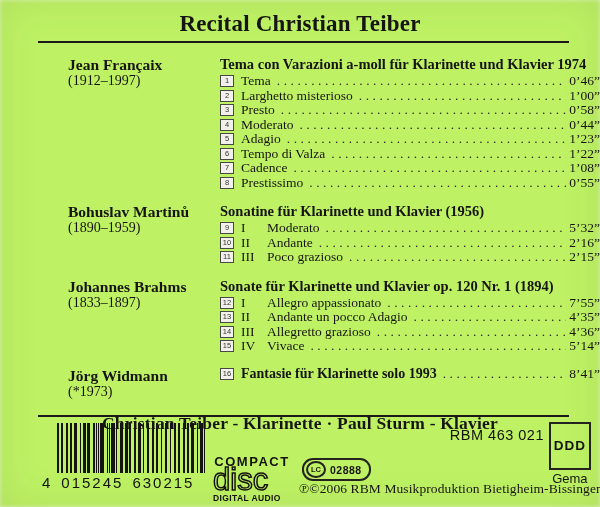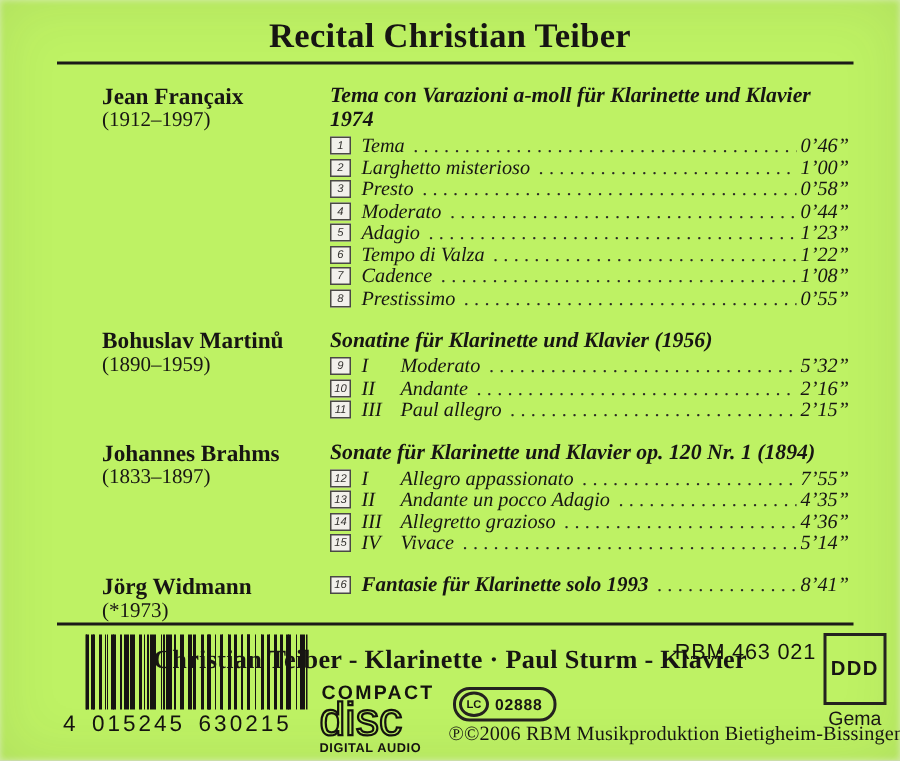--- a/index.html
+++ b/index.html
@@ -19,21 +19,21 @@
     font-weight:bold;
     letter-spacing:.2px;
     line-height:26px;
   }
   .rule{height:2px;background:#1c1a18;margin:4px 31px 0 38px;}
   .sections{margin-top:13px;}
   .section{display:flex;padding-left:44px;margin-bottom:13px;}
   .col-left{width:152px;flex:0 0 152px;margin-left:24px;}
   .composer{font-weight:bold;font-size:15.5px;line-height:17px;}
   .dates{font-size:14px;line-height:16px;}
-  .col-right{flex:1;padding-right:34px;min-width:0;font-style:italic;}
+  .col-right{flex:1;min-width:0;}
   .work-title{font-weight:bold;font-size:14.5px;line-height:16px;margin-bottom:2px;}
   .track{display:flex;align-items:baseline;font-size:13.5px;line-height:14.5px;}
   .tnum{
     flex:0 0 auto;align-self:center;
     min-width:10px;height:10px;
     border:1px solid #4a4845;
     font-family:"Liberation Sans", sans-serif;
     font-size:7.5px;line-height:10px;text-align:center;
     color:#33312e;background:#f2f0eb;
     padding:0 1px;margin-right:7px;
@@ -207,21 +207,21 @@
     <span class="tnum">10</span>
     <span class="movement">II</span>
     <span class="tname">Andante</span>
     <span class="leader"></span>
     <span class="ttime">2’16”</span>
   </div>
 
   <div class="track">
     <span class="tnum">11</span>
     <span class="movement">III</span>
-    <span class="tname">Paul allegro</span>
+    <span class="tname">Poco grazioso</span>
     <span class="leader"></span>
     <span class="ttime">2’15”</span>
   </div>
 </div>
     </div>
   </div>
 
   <div class="section">
     <div class="col-left">
       <div class="composer">Johannes Brahms</div>

